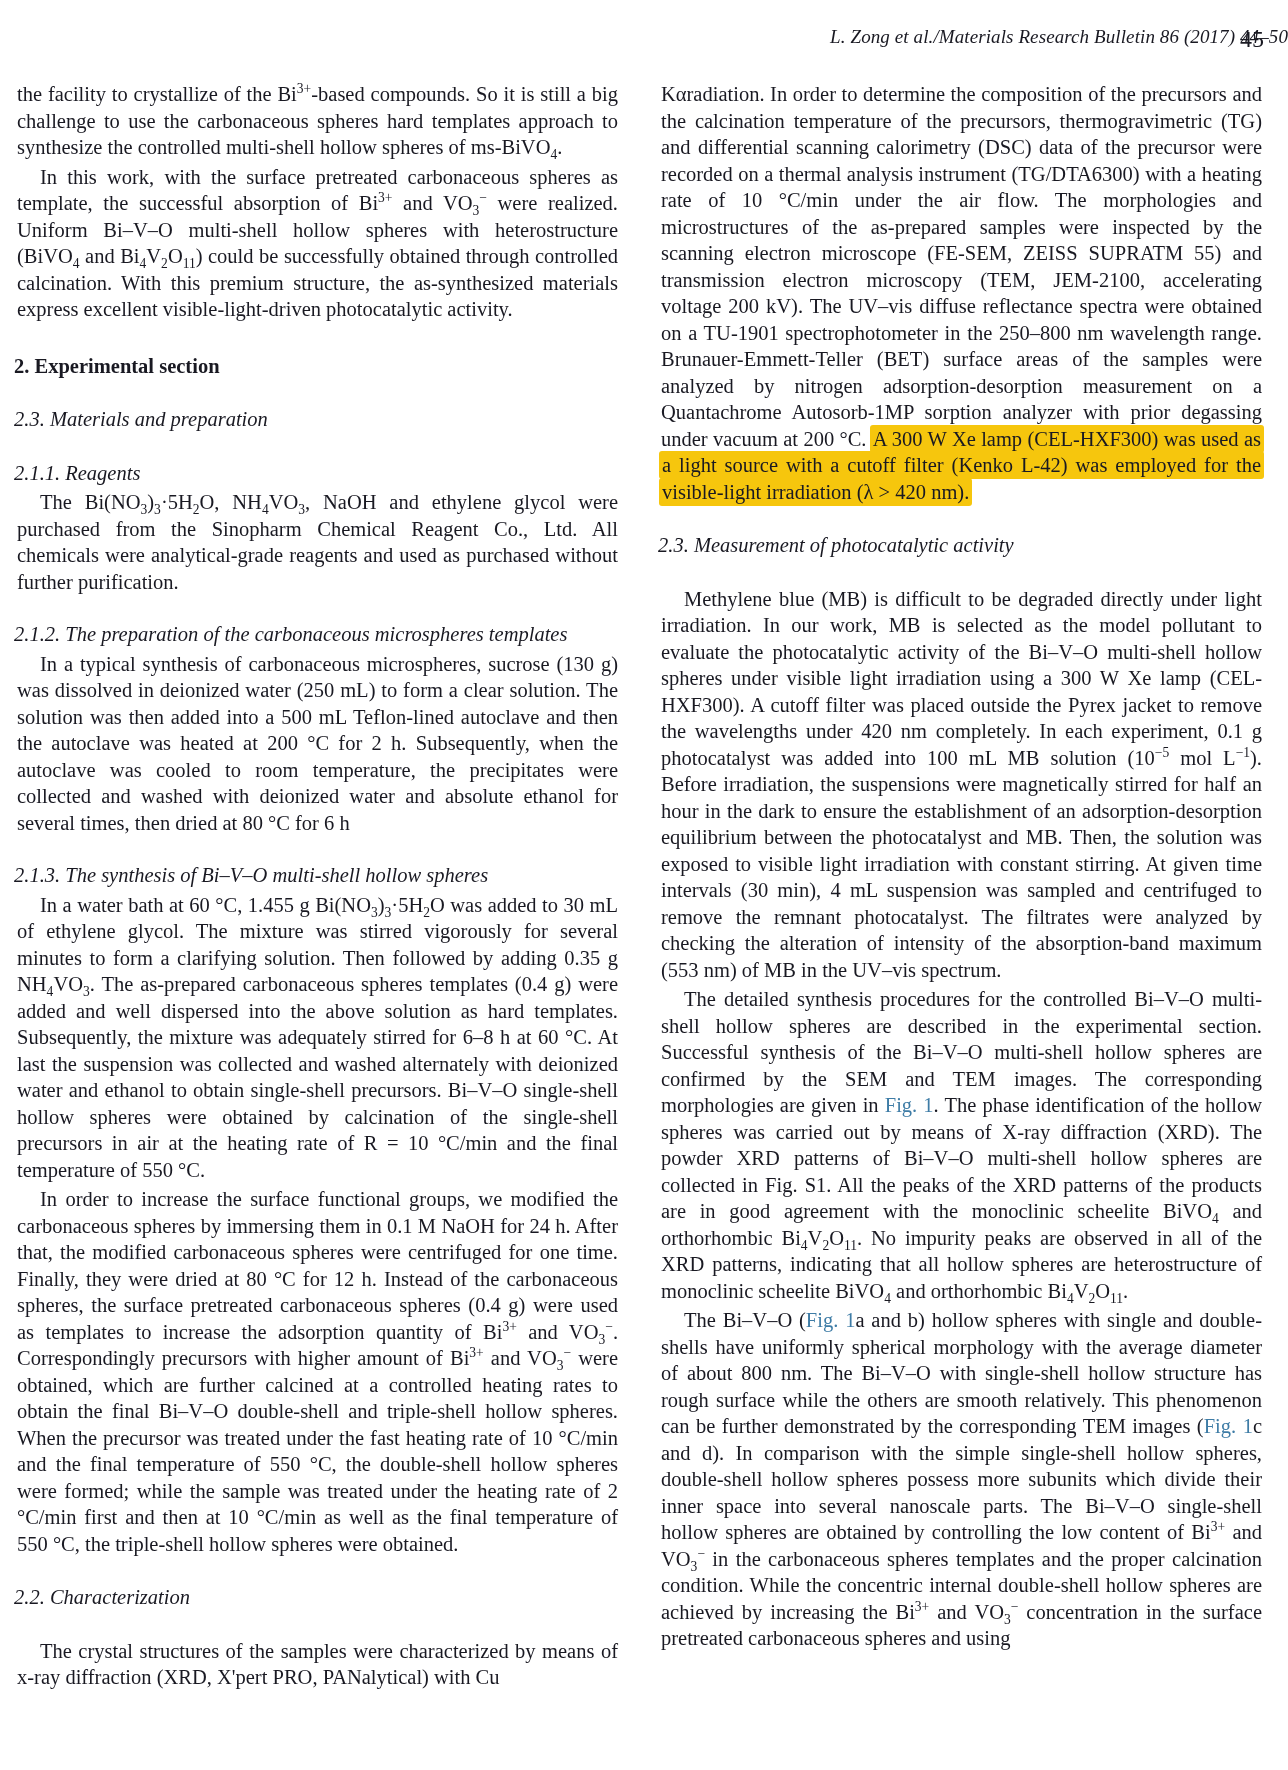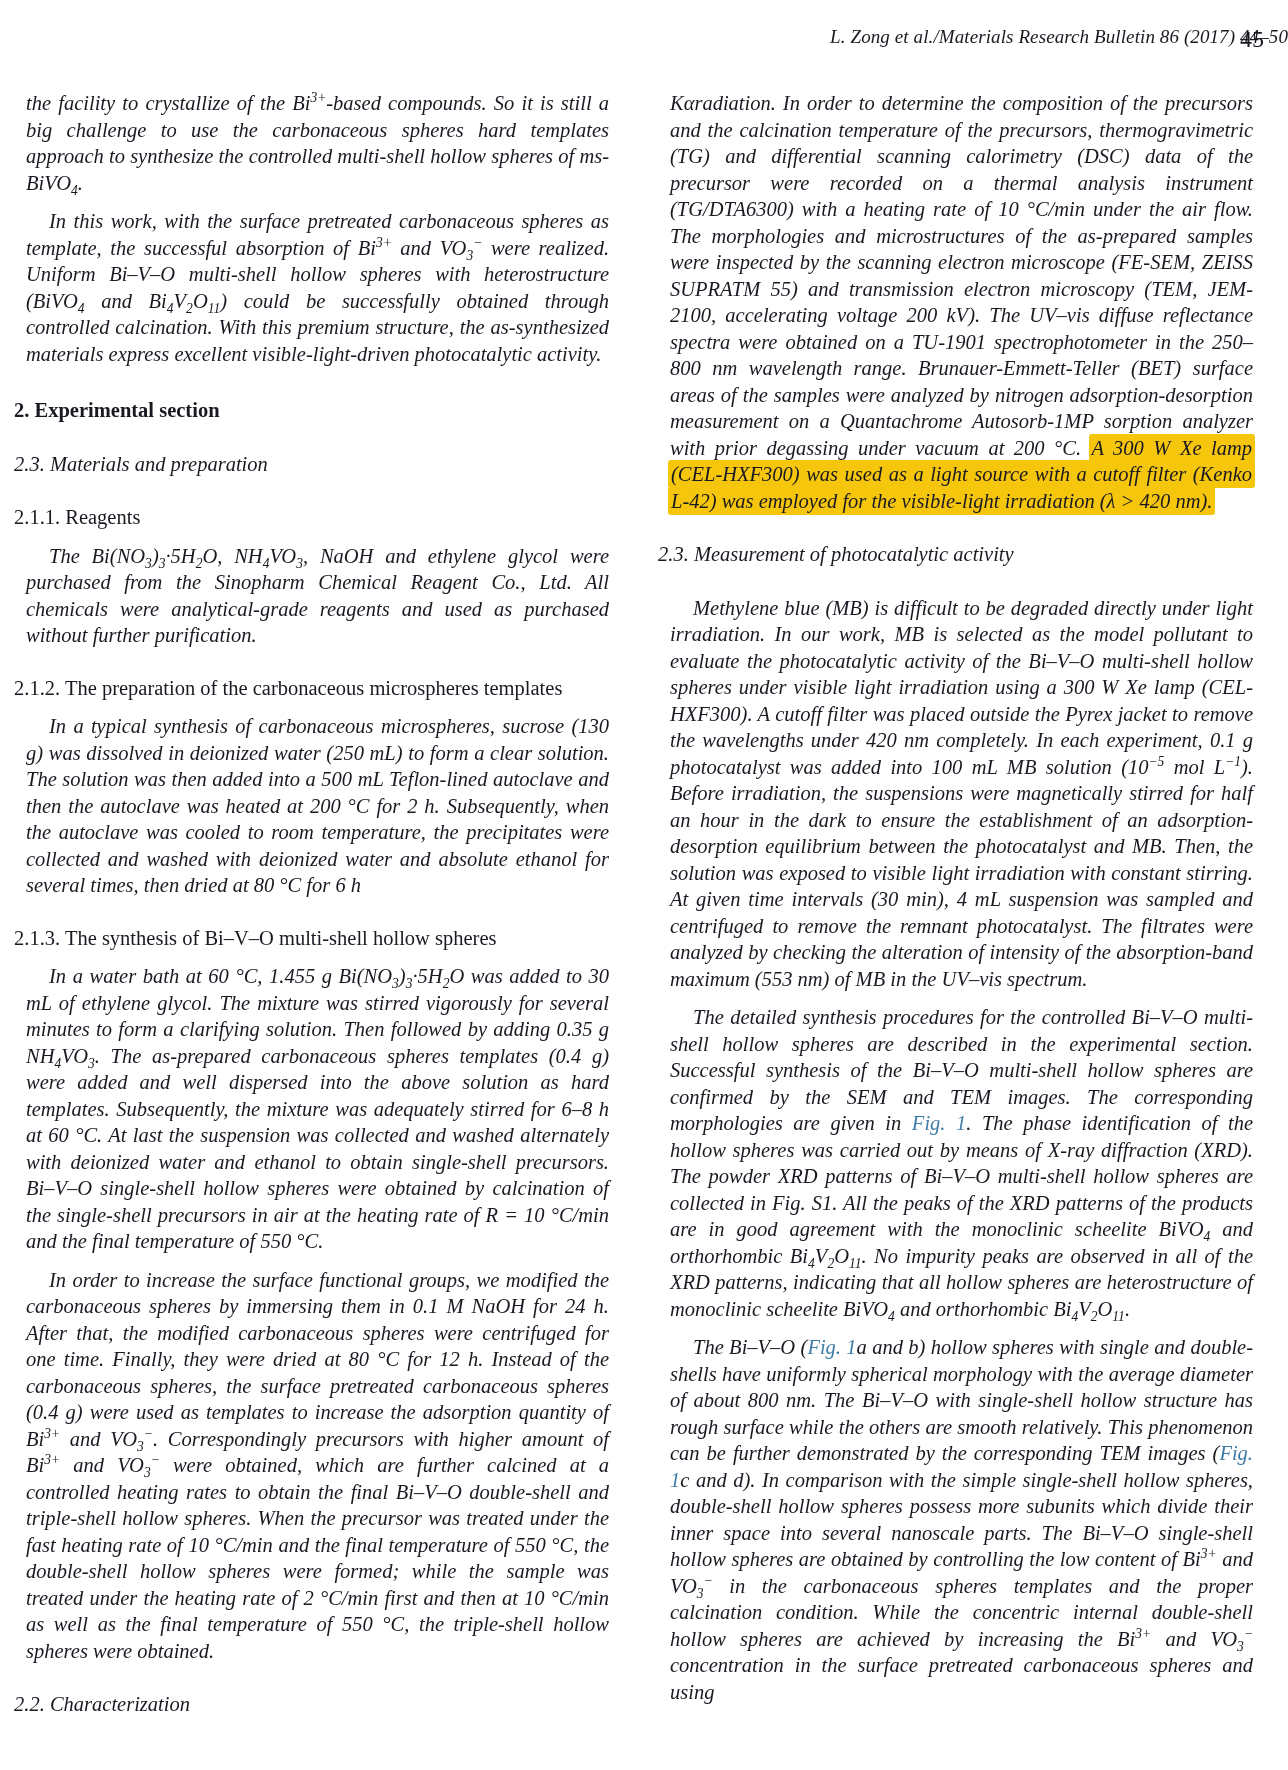--- a/index.html
+++ b/index.html
@@ -7,25 +7,25 @@
     width:1288px;height:1770px;overflow:hidden;background:#ffffff;
     font-family:"Liberation Serif","DejaVu Serif",serif;
     color:#191922;
   }
   .page-header{position:relative;padding-top:26px;height:26px;}
   .citation{text-align:right;font-style:italic;font-size:19px;letter-spacing:.1px;}
   .page-num{position:absolute;right:24px;top:26px;font-size:24px;font-style:normal;}
   .columns{display:flex;margin-top:26px;padding-left:14px;}
   .col{width:607px;font-size:20.5px;line-height:26.5px;text-align:justify;text-justify:inter-word;}
   .col-left{margin-right:37px;}
-  p.para{margin:12px;font-style:italic;}
+  p.para{margin:3px;}
   p.indent{text-indent:23px;}
   .h-sec{font-weight:bold;margin:30px 0 27px;}
   .h-sub{font-style:italic;margin:27px 0 27px;}
-  .h-subsub{margin:26px 0 0;}
+  .h-subsub{font-style:italic;margin:26px 0 0;}
   .hl{
     background:#f6c60d;border-radius:3px;padding:3px 3px;margin:0 -2px;
     -webkit-box-decoration-break:clone;box-decoration-break:clone;
   }
   .fig-link{color:#3e7ca6;}
   sub,sup{font-size:0.66em;line-height:0;}
 </style>
 </head>
 <body>
 
@@ -41,20 +41,21 @@
         <div class="h-sec">2. Experimental section</div>
         <div class="h-sub">2.3. Materials and preparation</div>
         <div class="h-subsub">2.1.1. Reagents</div>
         <p class="para indent"><span>The Bi(NO<sub>3</sub>)<sub>3</sub>·5H<sub>2</sub>O, NH<sub>4</sub>VO<sub>3</sub>, NaOH and ethylene glycol were purchased from the Sinopharm Chemical Reagent Co., Ltd. All chemicals were analytical-grade reagents and used as purchased without further purification.</span></p>
         <div class="h-subsub">2.1.2. The preparation of the carbonaceous microspheres templates</div>
         <p class="para indent"><span>In a typical synthesis of carbonaceous microspheres, sucrose (130 g) was dissolved in deionized water (250 mL) to form a clear solution. The solution was then added into a 500 mL Teflon-lined autoclave and then the autoclave was heated at 200 °C for 2 h. Subsequently, when the autoclave was cooled to room temperature, the precipitates were collected and washed with deionized water and absolute ethanol for several times, then dried at 80 °C for 6 h</span></p>
         <div class="h-subsub">2.1.3. The synthesis of Bi–V–O multi-shell hollow spheres</div>
         <p class="para indent"><span>In a water bath at 60 °C, 1.455 g Bi(NO<sub>3</sub>)<sub>3</sub>·5H<sub>2</sub>O was added to 30 mL of ethylene glycol. The mixture was stirred vigorously for several minutes to form a clarifying solution. Then followed by adding 0.35 g NH<sub>4</sub>VO<sub>3</sub>. The as-prepared carbonaceous spheres templates (0.4 g) were added and well dispersed into the above solution as hard templates. Subsequently, the mixture was adequately stirred for 6–8 h at 60 °C. At last the suspension was collected and washed alternately with deionized water and ethanol to obtain single-shell precursors. Bi–V–O single-shell hollow spheres were obtained by calcination of the single-shell precursors in air at the heating rate of R = 10 °C/min and the final temperature of 550 °C.</span></p>
         <p class="para indent"><span>In order to increase the surface functional groups, we modified the carbonaceous spheres by immersing them in 0.1 M NaOH for 24 h. After that, the modified carbonaceous spheres were centrifuged for one time. Finally, they were dried at 80 °C for 12 h. Instead of the carbonaceous spheres, the surface pretreated carbonaceous spheres (0.4 g) were used as templates to increase the adsorption quantity of Bi<sup>3+</sup> and VO<sub>3</sub><sup>−</sup>. Correspondingly precursors with higher amount of Bi<sup>3+</sup> and VO<sub>3</sub><sup>−</sup> were obtained, which are further calcined at a controlled heating rates to obtain the final Bi–V–O double-shell and triple-shell hollow spheres. When the precursor was treated under the fast heating rate of 10 °C/min and the final temperature of 550 °C, the double-shell hollow spheres were formed; while the sample was treated under the heating rate of 2 °C/min first and then at 10 °C/min as well as the final temperature of 550 °C, the triple-shell hollow spheres were obtained.</span></p>
         <div class="h-sub">2.2. Characterization</div>
+        <p class="para indent"><span>The crystal structures of the samples were characterized by means of x-ray diffraction (XRD, X'pert PRO, PANalytical) with Cu</span></p>
       </div>
     <div class="col col-right" id="col-right">
         <p class="para"><span>Kαradiation. In order to determine the composition of the precursors and the calcination temperature of the precursors, thermogravimetric (TG) and differential scanning calorimetry (DSC) data of the precursor were recorded on a thermal analysis instrument (TG/DTA6300) with a heating rate of 10 °C/min under the air flow. The morphologies and microstructures of the as-prepared samples were inspected by the scanning electron microscope (FE-SEM, ZEISS SUPRATM 55) and transmission electron microscopy (TEM, JEM-2100, accelerating voltage 200 kV). The UV–vis diffuse reflectance spectra were obtained on a TU-1901 spectrophotometer in the 250–800 nm wavelength range. Brunauer-Emmett-Teller (BET) surface areas of the samples were analyzed by nitrogen adsorption-desorption measurement on a Quantachrome Autosorb-1MP sorption analyzer with prior degassing under vacuum at 200 °C. </span><span class="hl">A 300 W Xe lamp (CEL-HXF300) was used as a light source with a cutoff filter (Kenko L-42) was employed for the visible-light irradiation (λ &gt; 420 nm).</span></p>
         <div class="h-sub">2.3. Measurement of photocatalytic activity</div>
         <p class="para indent"><span>Methylene blue (MB) is difficult to be degraded directly under light irradiation. In our work, MB is selected as the model pollutant to evaluate the photocatalytic activity of the Bi–V–O multi-shell hollow spheres under visible light irradiation using a 300 W Xe lamp (CEL-HXF300). A cutoff filter was placed outside the Pyrex jacket to remove the wavelengths under 420 nm completely. In each experiment, 0.1 g photocatalyst was added into 100 mL MB solution (10<sup>−5</sup> mol L<sup>−1</sup>). Before irradiation, the suspensions were magnetically stirred for half an hour in the dark to ensure the establishment of an adsorption-desorption equilibrium between the photocatalyst and MB. Then, the solution was exposed to visible light irradiation with constant stirring. At given time intervals (30 min), 4 mL suspension was sampled and centrifuged to remove the remnant photocatalyst. The filtrates were analyzed by checking the alteration of intensity of the absorption-band maximum (553 nm) of MB in the UV–vis spectrum.</span></p>
         <p class="para indent"><span>The detailed synthesis procedures for the controlled Bi–V–O multi-shell hollow spheres are described in the experimental section. Successful synthesis of the Bi–V–O multi-shell hollow spheres are confirmed by the SEM and TEM images. The corresponding morphologies are given in </span><span class="fig-link">Fig. 1</span><span>. The phase identification of the hollow spheres was carried out by means of X-ray diffraction (XRD). The powder XRD patterns of Bi–V–O multi-shell hollow spheres are collected in Fig. S1. All the peaks of the XRD patterns of the products are in good agreement with the monoclinic scheelite BiVO<sub>4</sub> and orthorhombic Bi<sub>4</sub>V<sub>2</sub>O<sub>11</sub>. No impurity peaks are observed in all of the XRD patterns, indicating that all hollow spheres are heterostructure of monoclinic scheelite BiVO<sub>4</sub> and orthorhombic Bi<sub>4</sub>V<sub>2</sub>O<sub>11</sub>.</span></p>
         <p class="para indent"><span>The Bi–V–O (</span><span class="fig-link">Fig. 1</span><span>a and b) hollow spheres with single and double-shells have uniformly spherical morphology with the average diameter of about 800 nm. The Bi–V–O with single-shell hollow structure has rough surface while the others are smooth relatively. This phenomenon can be further demonstrated by the corresponding TEM images (</span><span class="fig-link">Fig. 1</span><span>c and d). In comparison with the simple single-shell hollow spheres, double-shell hollow spheres possess more subunits which divide their inner space into several nanoscale parts. The Bi–V–O single-shell hollow spheres are obtained by controlling the low content of Bi<sup>3+</sup> and VO<sub>3</sub><sup>−</sup> in the carbonaceous spheres templates and the proper calcination condition. While the concentric internal double-shell hollow spheres are achieved by increasing the Bi<sup>3+</sup> and VO<sub>3</sub><sup>−</sup> concentra­tion in the surface pretreated carbonaceous spheres and using</span></p>
       </div>
   </div>
 </div>

